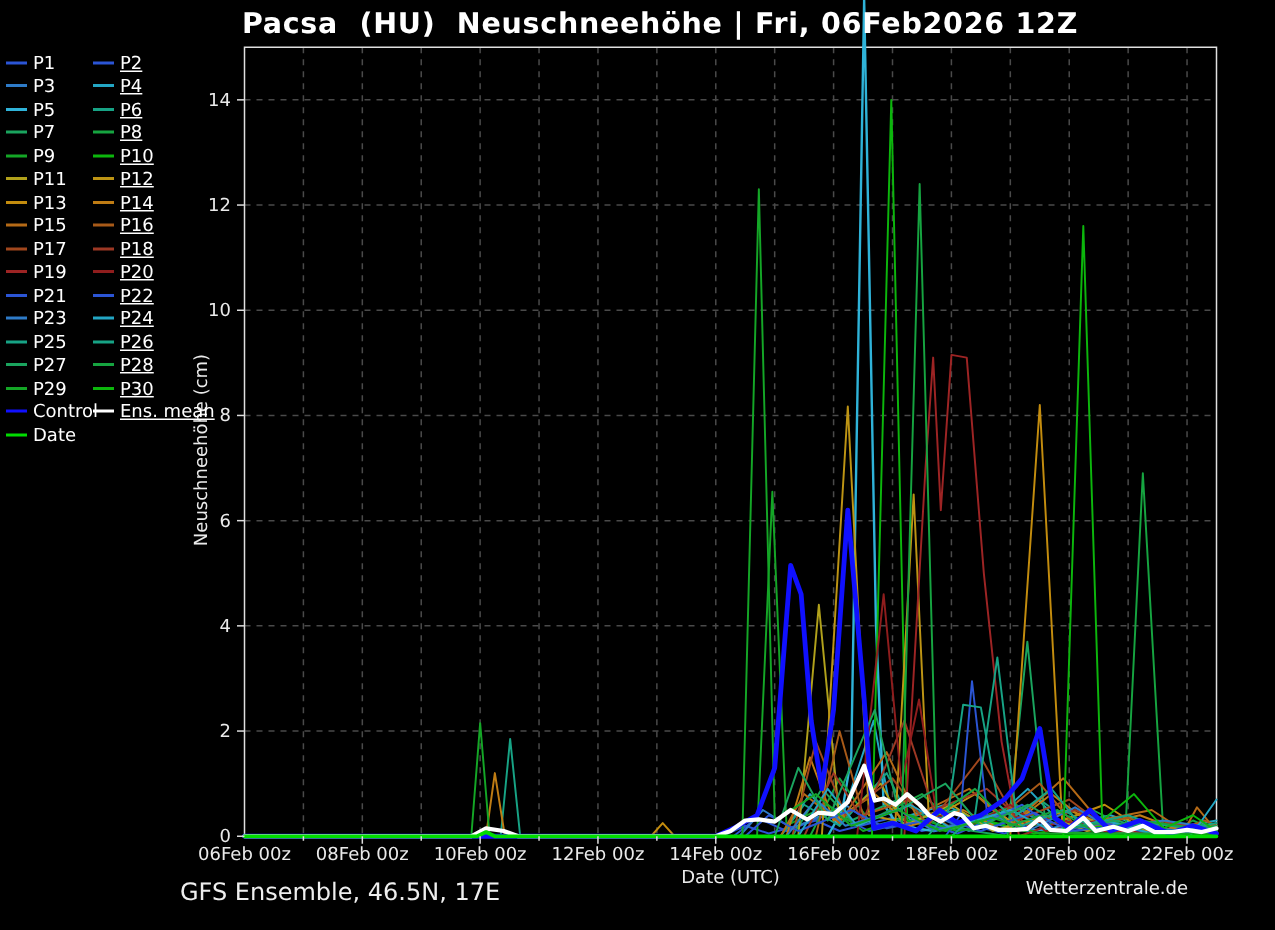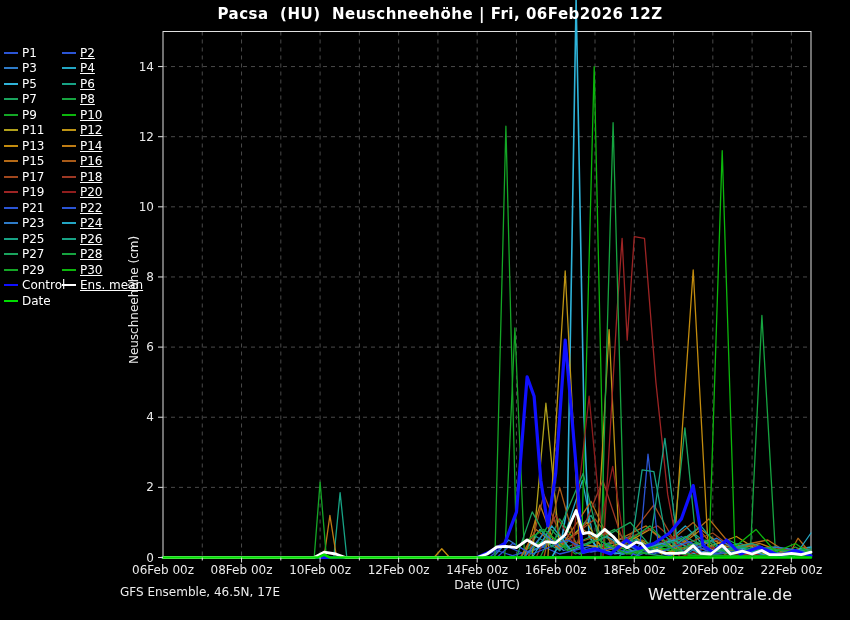--- a/index.html
+++ b/index.html
@@ -1,26 +1,26 @@
 <!DOCTYPE html>
 <html><head>
 <meta charset="utf-8">
 <style>
   html,body{margin:0;padding:0;background:#000;}
   body{width:850px;height:620px;position:relative;overflow:hidden;
        font-family:"DejaVu Sans","Liberation Sans",sans-serif;color:#fff;}
   .title{position:absolute;top:5px;left:30px;width:820px;text-align:center;
-         font-size:15px;font-weight:bold;letter-spacing:.5px;white-space:pre;z-index:3;}
+         font-size:19px;font-weight:bold;letter-spacing:.5px;white-space:pre;z-index:3;}
   .legend{position:absolute;top:30px;left:4px;z-index:2;font-size:12px;}
-  .legend-col{position:absolute;top:15px;}
+  .legend-col{position:absolute;top:4px;}
   .legend-row{height:15.5px;display:flex;align-items:center;white-space:nowrap;}
   .swatch{display:inline-block;width:14px;height:2px;margin-right:4px;flex:0 0 14px;}
   #chart{position:absolute;left:0;top:0;z-index:1;}
-  .footer-left{position:absolute;left:120px;top:585px;font-size:12px;color:#eee;}
-  .footer-right{position:absolute;right:58px;top:585px;font-size:16px;color:#eee;text-align:center;}
+  .footer-left{position:absolute;left:120px;top:585px;font-size:16px;color:#eee;}
+  .footer-right{position:absolute;right:58px;top:585px;font-size:12px;color:#eee;text-align:center;}
 </style>
 </head>
 <body>
 
 <div class="title">Pacsa  (HU)  Neuschneehöhe | Fri, 06Feb2026 12Z</div>
 
 <div class="legend">
   <div class="legend-col" id="legend-col1" style="left:0;">
       <div class="legend-row">
         <span class="swatch" style="background: rgb(43, 85, 213);"></span>

